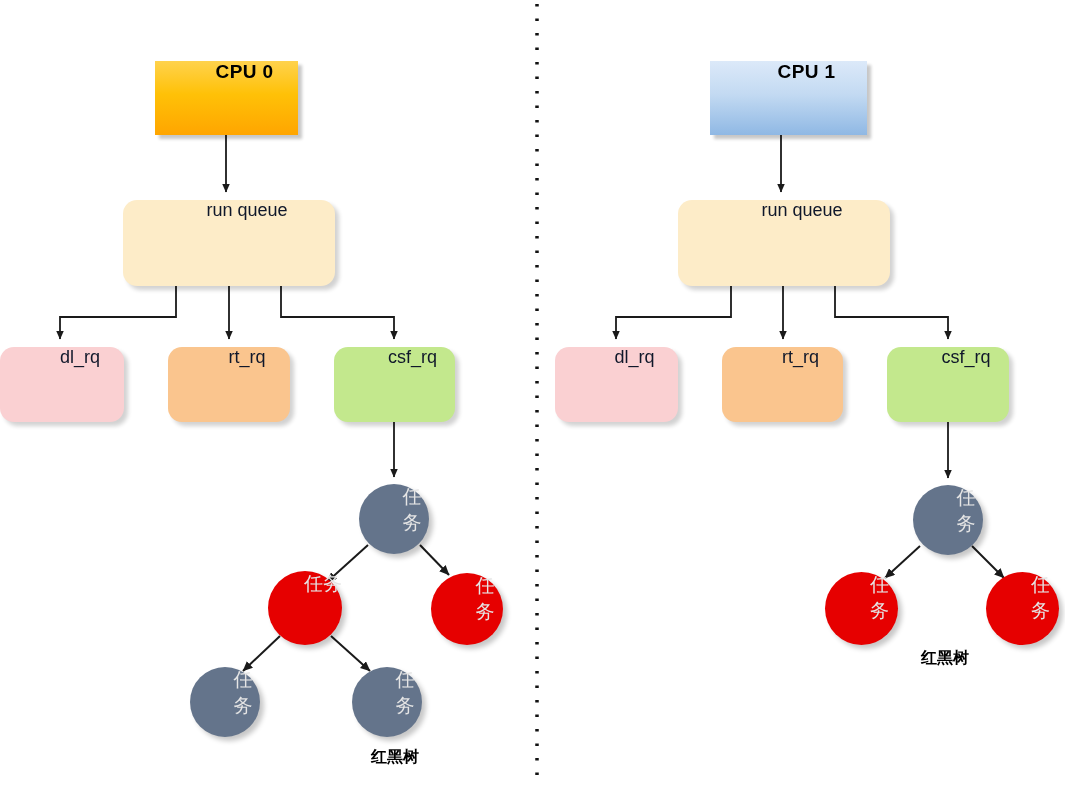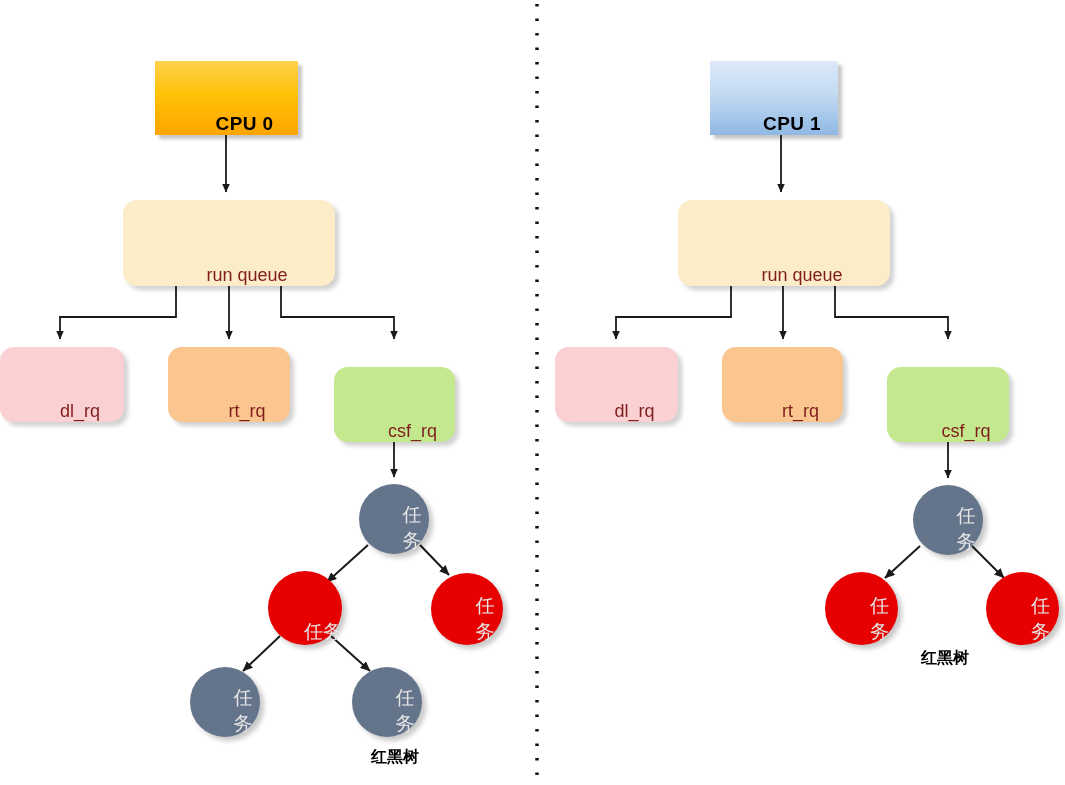--- a/index.html
+++ b/index.html
@@ -17,21 +17,21 @@
   #canvas {
     position: absolute;
     left: 0; top: 0;
     width: 1065px;
     height: 785px;
   }
   .node {
     position: absolute;
     box-sizing: border-box;
     display: flex;
-    align-items: flex-end;
+    align-items: flex-start;
     justify-content: center;
     text-align: center;
     padding-left: 36px;
   }
   
   .cpu-box {
     border: none;
     box-shadow: 4px 4px 3px rgba(0,0,0,0.22);
     font-weight: bold;
     font-size: 19px;
@@ -42,26 +42,26 @@
     background: linear-gradient(to bottom, #ffd24d 0%, #ffc107 45%, #ffa500 100%);
   }
   .cpu1 {
     background: linear-gradient(to bottom, #dce9f9 0%, #c3daf2 45%, #8fb8e4 100%);
   }
   
   .rbox {
     border-radius: 14px;
     box-shadow: 4px 4px 4px rgba(0,0,0,0.18);
     font-size: 18px;
-    color: #7f1d1d;
+    color: #0f172a;
   }
   .runqueue { background: #fdecc8; }
   .dlrq     { background: #fad0d2; }
   .rtrq     { background: #fac58e; }
-  .csfrq    { background: #c3e88d; margin-top: 20px; }
+  .csfrq    { background: #c3e88d; }
 
   
   .circle {
     border-radius: 50%;
     box-shadow: 4px 4px 5px rgba(0,0,0,0.22);
     color: #e5e5e5;
     font-size: 19px;
     font-weight: normal;
   }
   .c-black { background: #64748b; }
@@ -156,21 +156,21 @@
 </div>
 
 <div class="node circle c-black" style="left:352px; top:667px; width:70px; height:70px;">
   <span>任务</span>
 </div>
 
 <div class="caption" style="left:335px; top:747px; width:120px;">
   <span>红黑树</span>
 </div>
 
-<div class="node cpu-box cpu1" style="left:710px; top:61px; width:128px; height:74px;">
+<div class="node cpu-box cpu1" style="left:710px; top:61px; width:157px; height:74px;">
   <span>CPU 1</span>
 </div>
 
 <div class="node rbox runqueue" style="left:678px; top:200px; width:212px; height:86px;">
   <span>run queue</span>
 </div>
 
 <div class="node rbox dlrq" style="left:555px; top:347px; width:123px; height:75px;">
   <span>dl_rq</span>
 </div>

